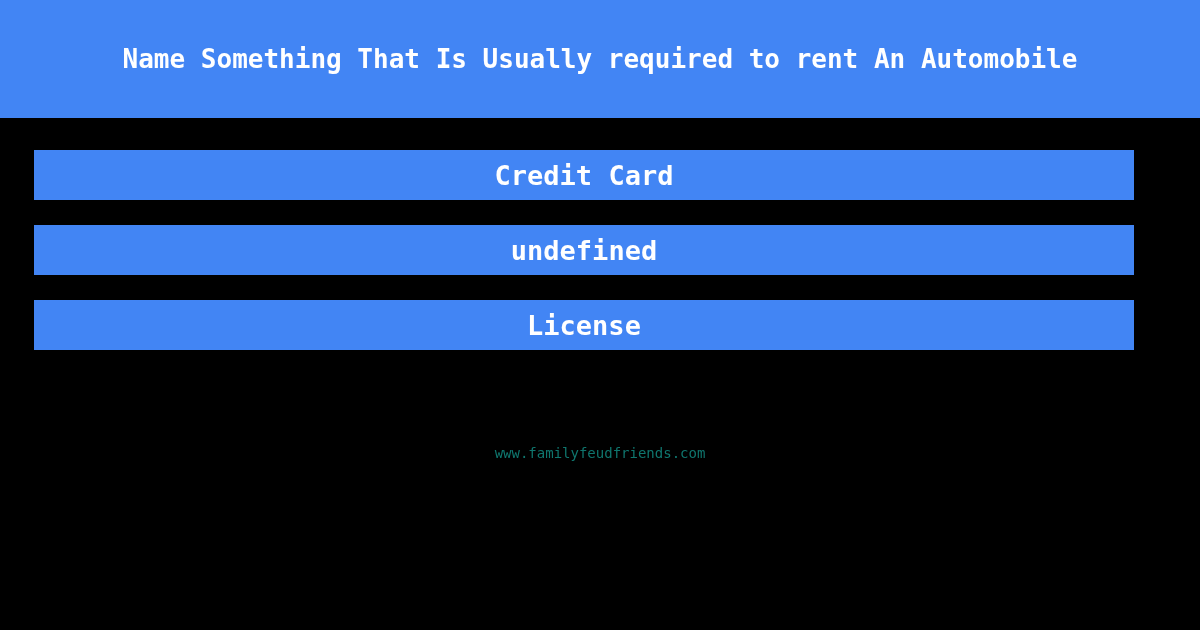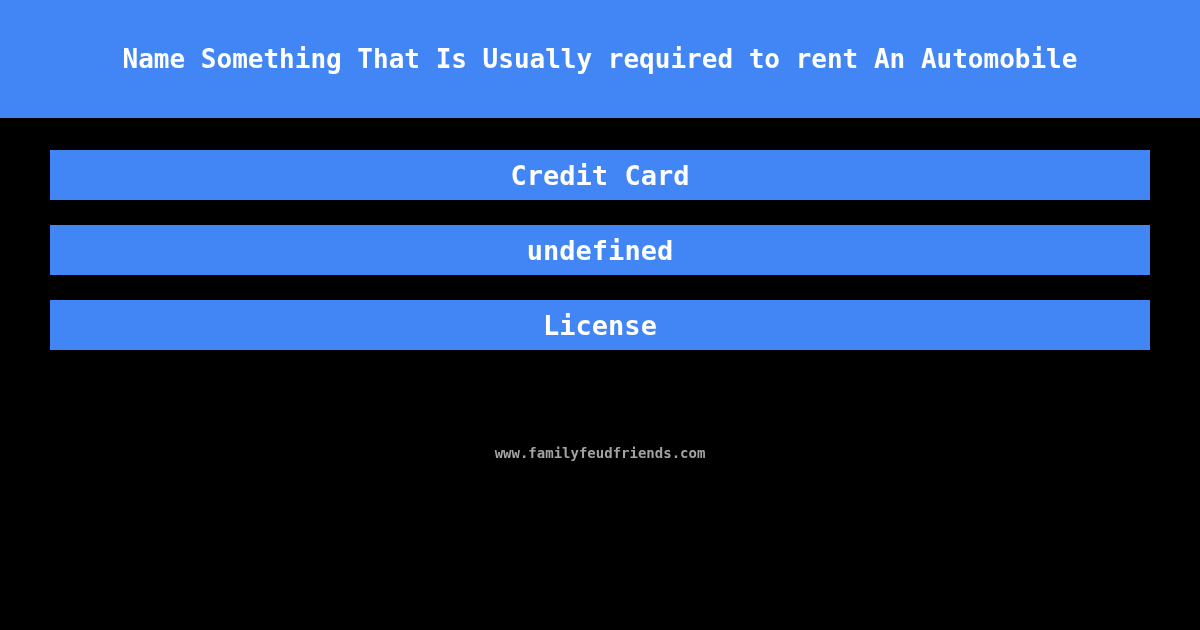--- a/index.html
+++ b/index.html
@@ -36,21 +36,21 @@
     font-family: "DejaVu Sans Mono", "Liberation Mono", monospace;
     font-size: 26px;
     font-weight: bold;
     letter-spacing: 0px;
     line-height: 1.1;
     text-align: center;
     white-space: nowrap;
   }
   .answers {
     flex: 0 0 auto;
-    padding: 32px 50px 0 50px;
+    padding: 32px 50px 0 34px;
     box-sizing: border-box;
     width: 1200px;
     display: flex;
     flex-direction: column;
     gap: 25px;
   }
   .answer-bar {
     width: 1100px;
     height: 50px;
     background: #4285f4;
@@ -74,24 +74,24 @@
   .footer {
     flex: 0 0 auto;
     width: 1200px;
     height: 46px;
     display: flex;
     align-items: flex-start;
     justify-content: center;
     box-sizing: border-box;
   }
   .footer-text {
-    color: #a3a3a3;
+    color: #0f766e;
     font-family: "DejaVu Sans Mono", "Liberation Mono", monospace;
     font-size: 14px;
-    font-weight: bold;
+    font-weight: normal;
     line-height: 1;
     text-align: right;
     white-space: nowrap;
   }
 </style>
 </head>
 <body>
 
 <div class="page">
 

